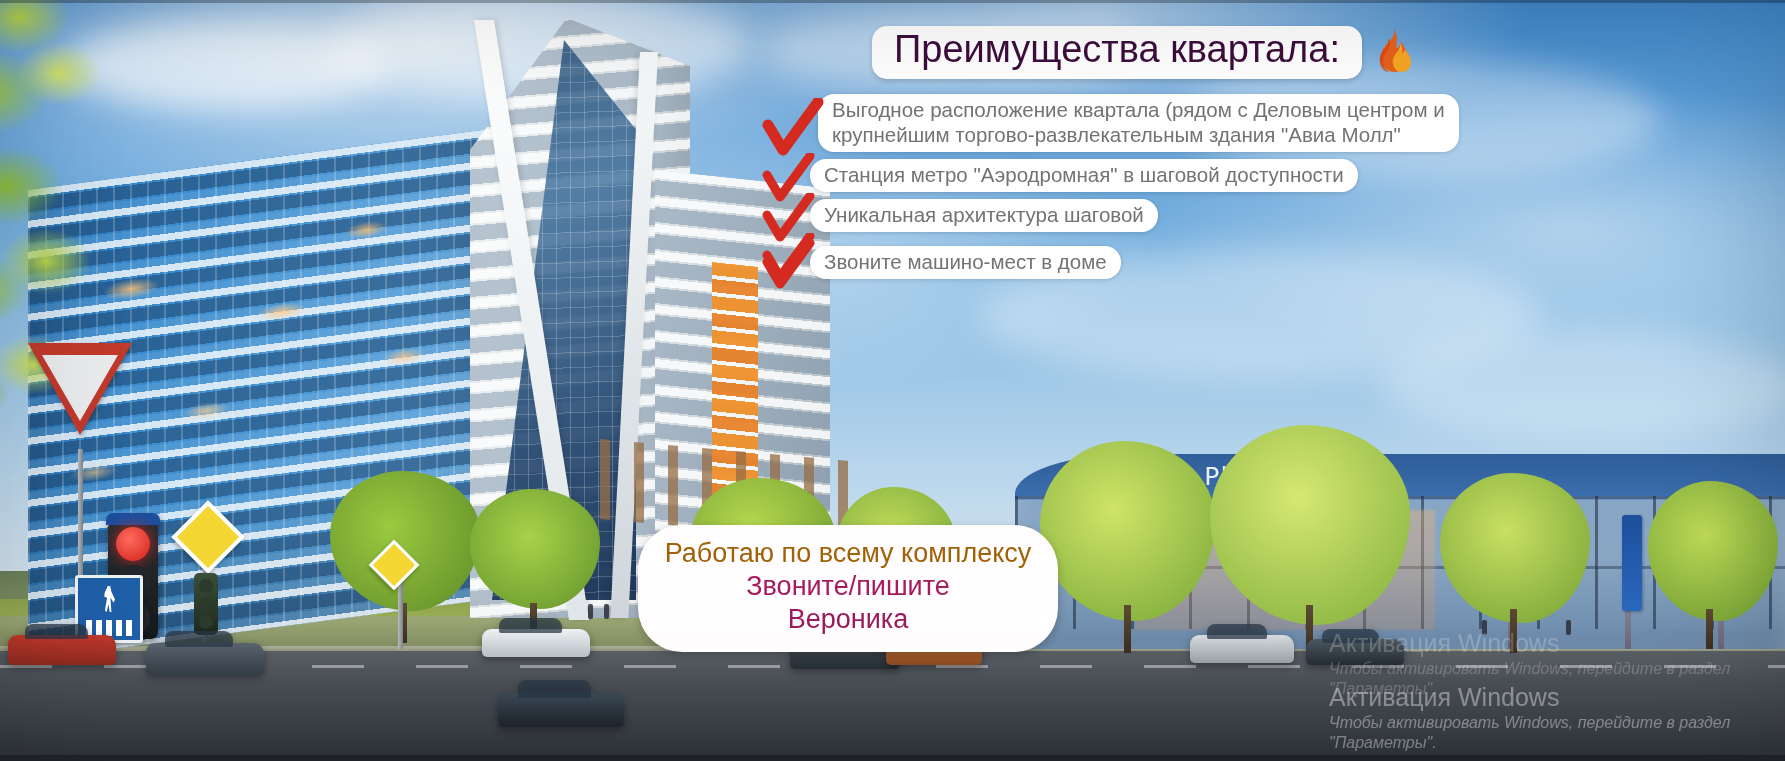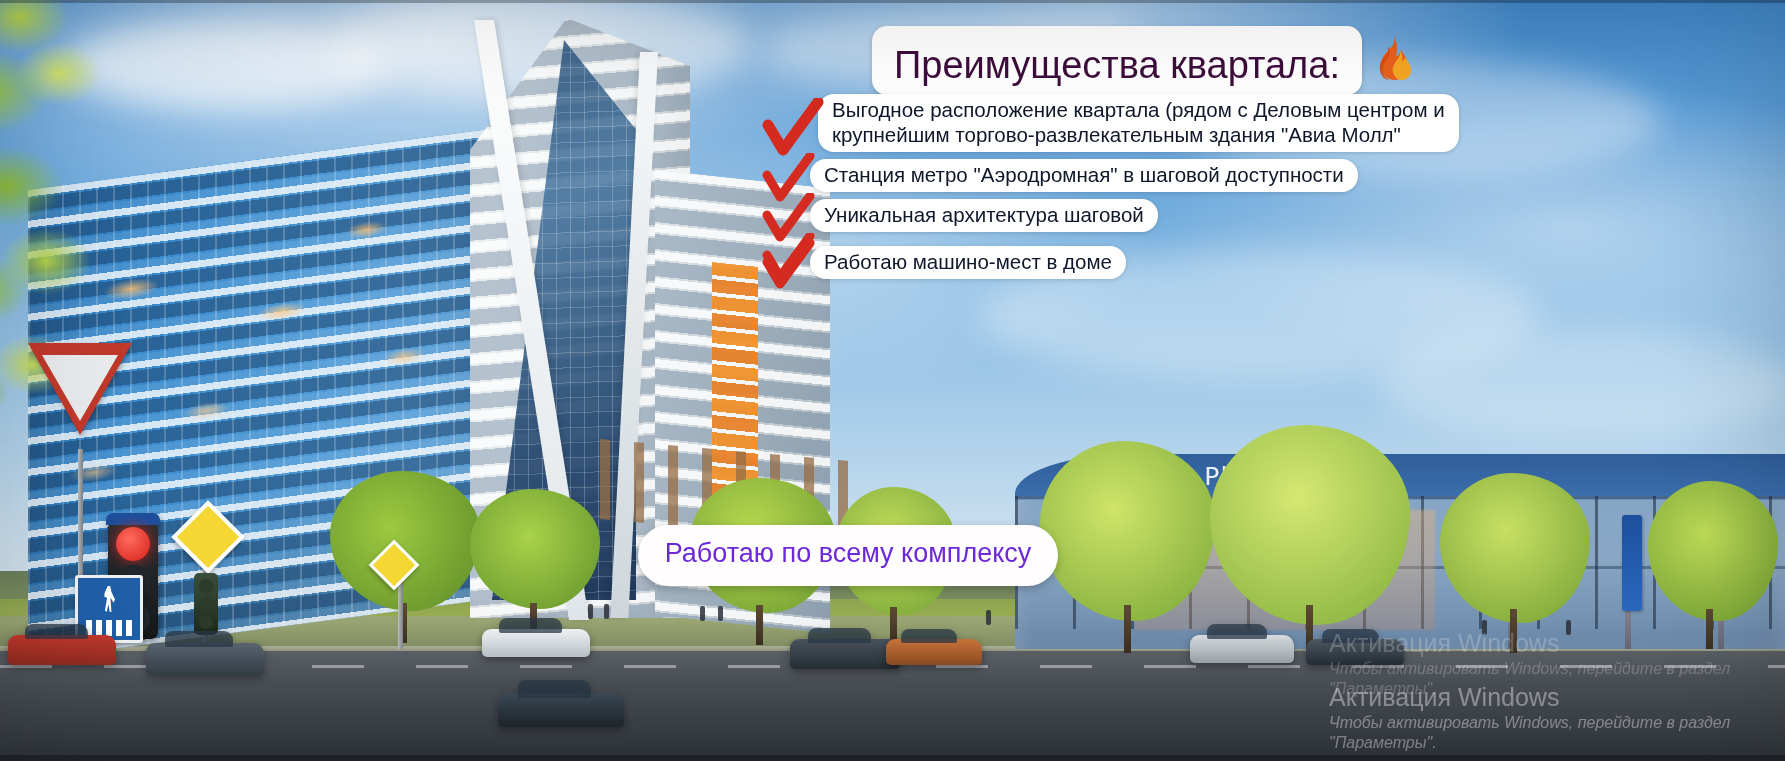--- a/index.html
+++ b/index.html
@@ -289,53 +289,53 @@
   .logo .word{
     margin-top:4px;font-size:13px;letter-spacing:3.2px;font-weight:700;
     text-shadow:1px 1px 2px rgba(0,0,0,.45);
   }
   .logo .rule{margin:4px auto 0;width:120px;height:2px;background:rgba(255,255,255,.9);}
 
   .title-row{
     position:absolute;left:872px;top:26px;display:flex;align-items:center;gap:8px;
   }
   .title-pill{
-    background:#fff;border-radius:15px;padding:16px 22px 7px;
+    background:#fff;border-radius:15px;padding:0 22px 7px;
     box-shadow:0 2px 5px rgba(0,0,0,.18);
   }
   .title-pill span{
     font-size:38px;line-height:46px;color:#3d0d3c;font-weight:400;white-space:nowrap;
   }
   .flame{width:44px;height:52px;position:relative;flex:0 0 auto;}
   .flame svg{display:block;}
 
   .bullets{position:absolute;left:762px;top:94px;width:700px;}
   .bullet{position:relative;display:flex;align-items:flex-start;margin-bottom:7px;}
   .chk{
     position:absolute;left:0;top:-6px;width:54px;height:52px;flex:0 0 auto;
   }
   .chk svg{display:block;}
   .bubble{
     margin-left:48px;background:#fff;border-radius:16px;
     padding:3px 14px 5px;box-shadow:0 1px 4px rgba(0,0,0,.16);
   }
   .bubble span{
-    display:block;font-size:20.5px;line-height:25px;color:#0f172a;white-space:nowrap;
+    display:block;font-size:20.5px;line-height:25px;color:#737373;white-space:nowrap;
   }
   .b1 .chk{top:4px;width:62px;height:62px;}
   .b1 .bubble{margin-left:56px;}
 
   .contact{
     position:absolute;left:638px;top:525px;width:380px;
     background:#fffdfd;border-radius:44px;
     padding:12px 20px 16px;text-align:center;
     box-shadow:0 3px 10px rgba(0,0,0,.22);
   }
   .contact span{display:block;font-size:27px;line-height:33px;color:#a81a5e;}
-  .contact .l1{color:#6d28d9;}
+  .contact .l1{color:#a16207;}
   .contact .l2{color:#a81a5e;}
   .contact .l3{color:#9c1a5c;}
 
   
   .watermark{
     position:absolute;right:26px;bottom:8px;width:430px;text-align:left;
     color:rgba(255,255,255,.40);pointer-events:none;
   }
   .watermark .wm-title{font-size:25px;line-height:32px;}
   .watermark .wm-sub{font-size:16px;line-height:20px;font-style:italic;}
@@ -525,28 +525,30 @@
         </span>
       </div>
 
       <div class="bullet">
         <span class="chk">
           <svg width="54" height="52" viewBox="0 0 54 52" aria-hidden="true">
             <path d="M5 22 L18 44 L48 3" stroke="#d42a1f" stroke-width="9" fill="none" stroke-linecap="round" stroke-linejoin="round"></path>
           </svg>
         </span>
         <div class="bubble">
-          <span>Работаю машино-мест в доме</span>
+          <span>Звоните машино-мест в доме</span>
         </div>
       </div>
 
     </div>
 
     <div class="contact">
       <span class="l1">Работаю по всему комплексу</span>
+      <span class="l2">Звоните/пишите</span>
+      <span class="l3">Вероника</span>
     </div>
 
     <div class="watermark ghost">
       <div class="wm-title">Активация Windows</div>
       <div class="wm-sub">Чтобы активировать Windows, перейдите в раздел "Параметры".</div>
     </div>
 
     <div class="watermark">
       <div class="wm-title">Активация Windows</div>
       <div class="wm-sub">Чтобы активировать Windows, перейдите в раздел "Параметры".</div>

